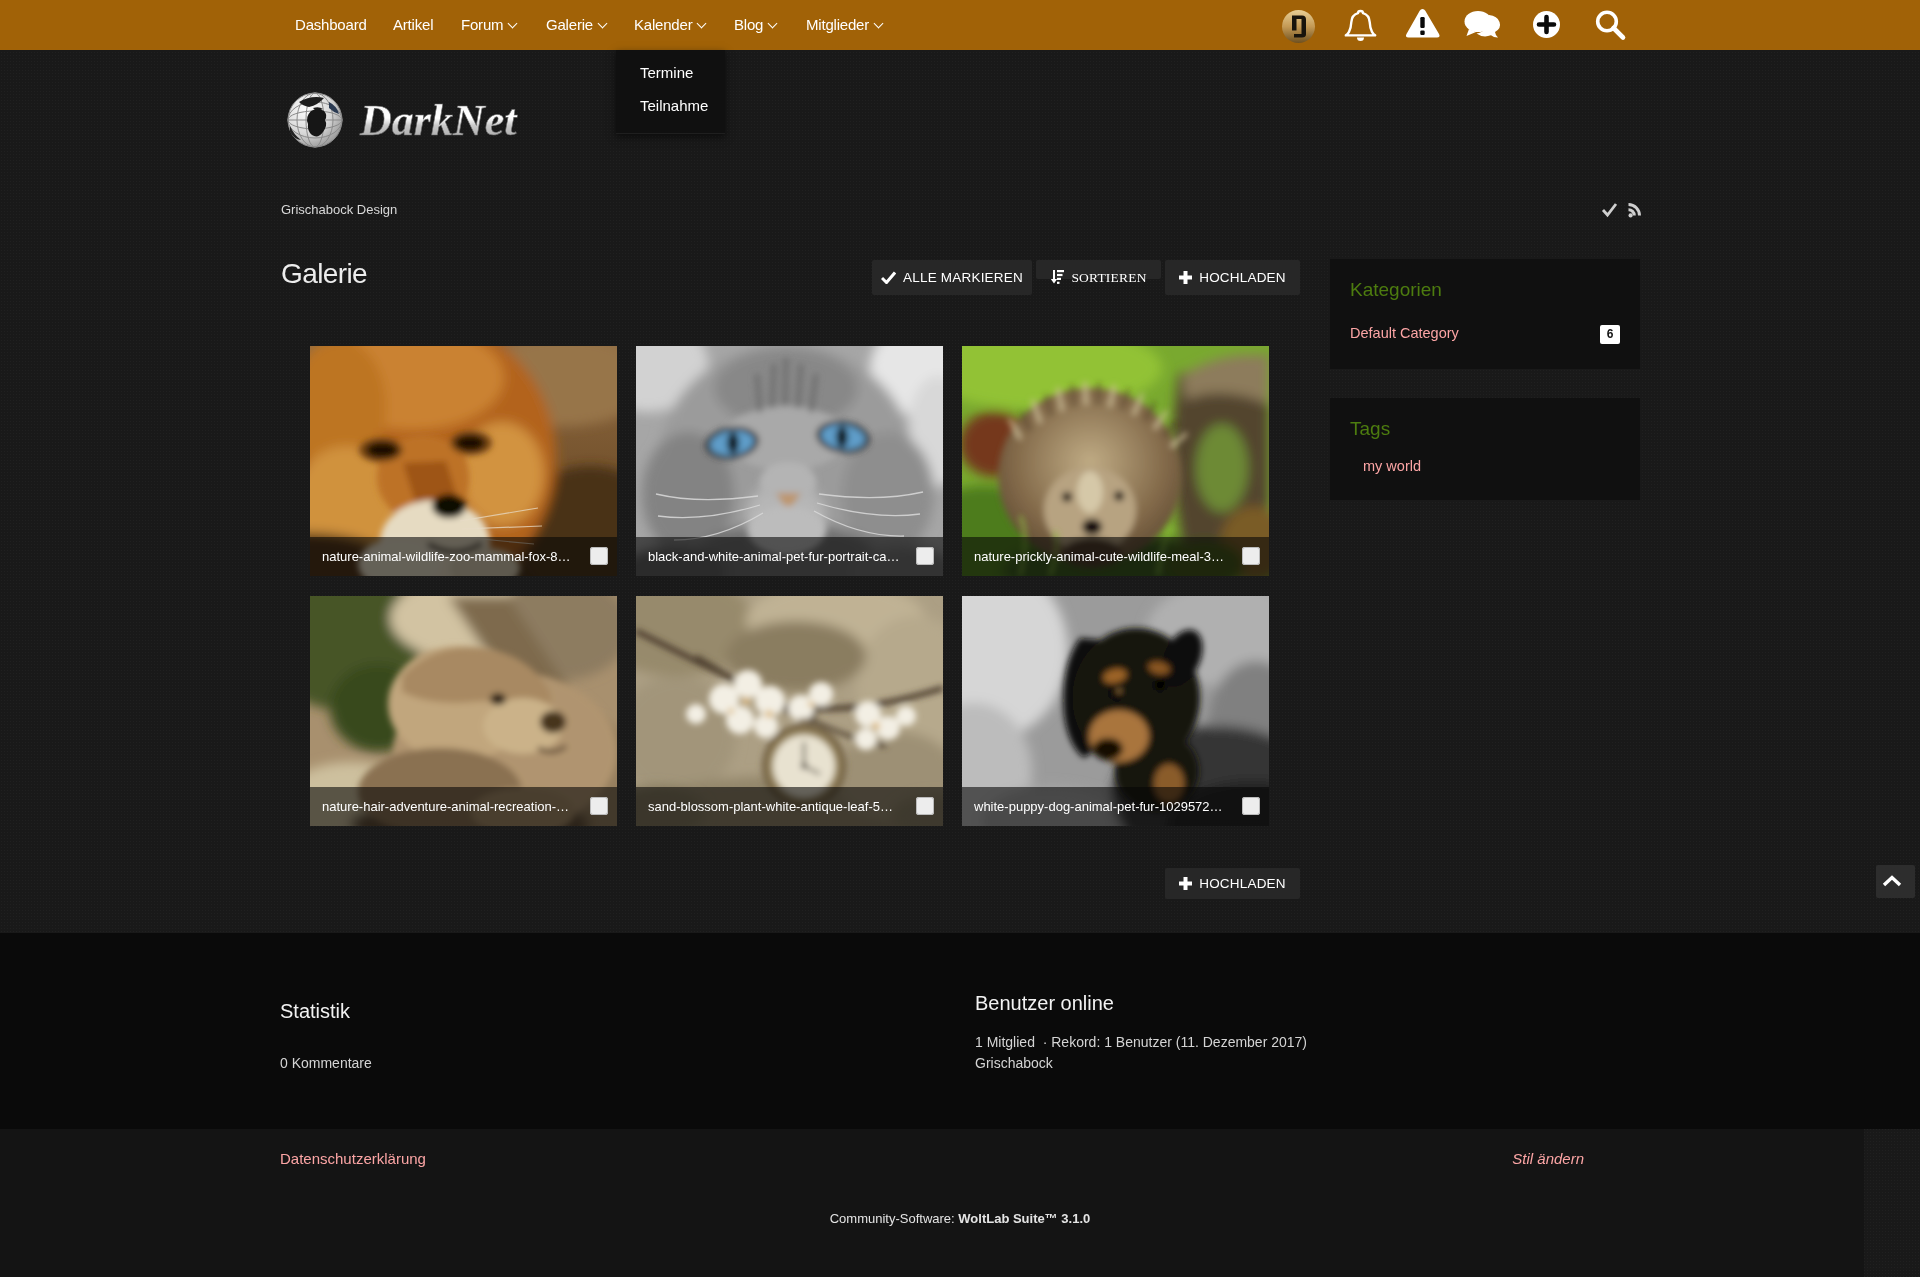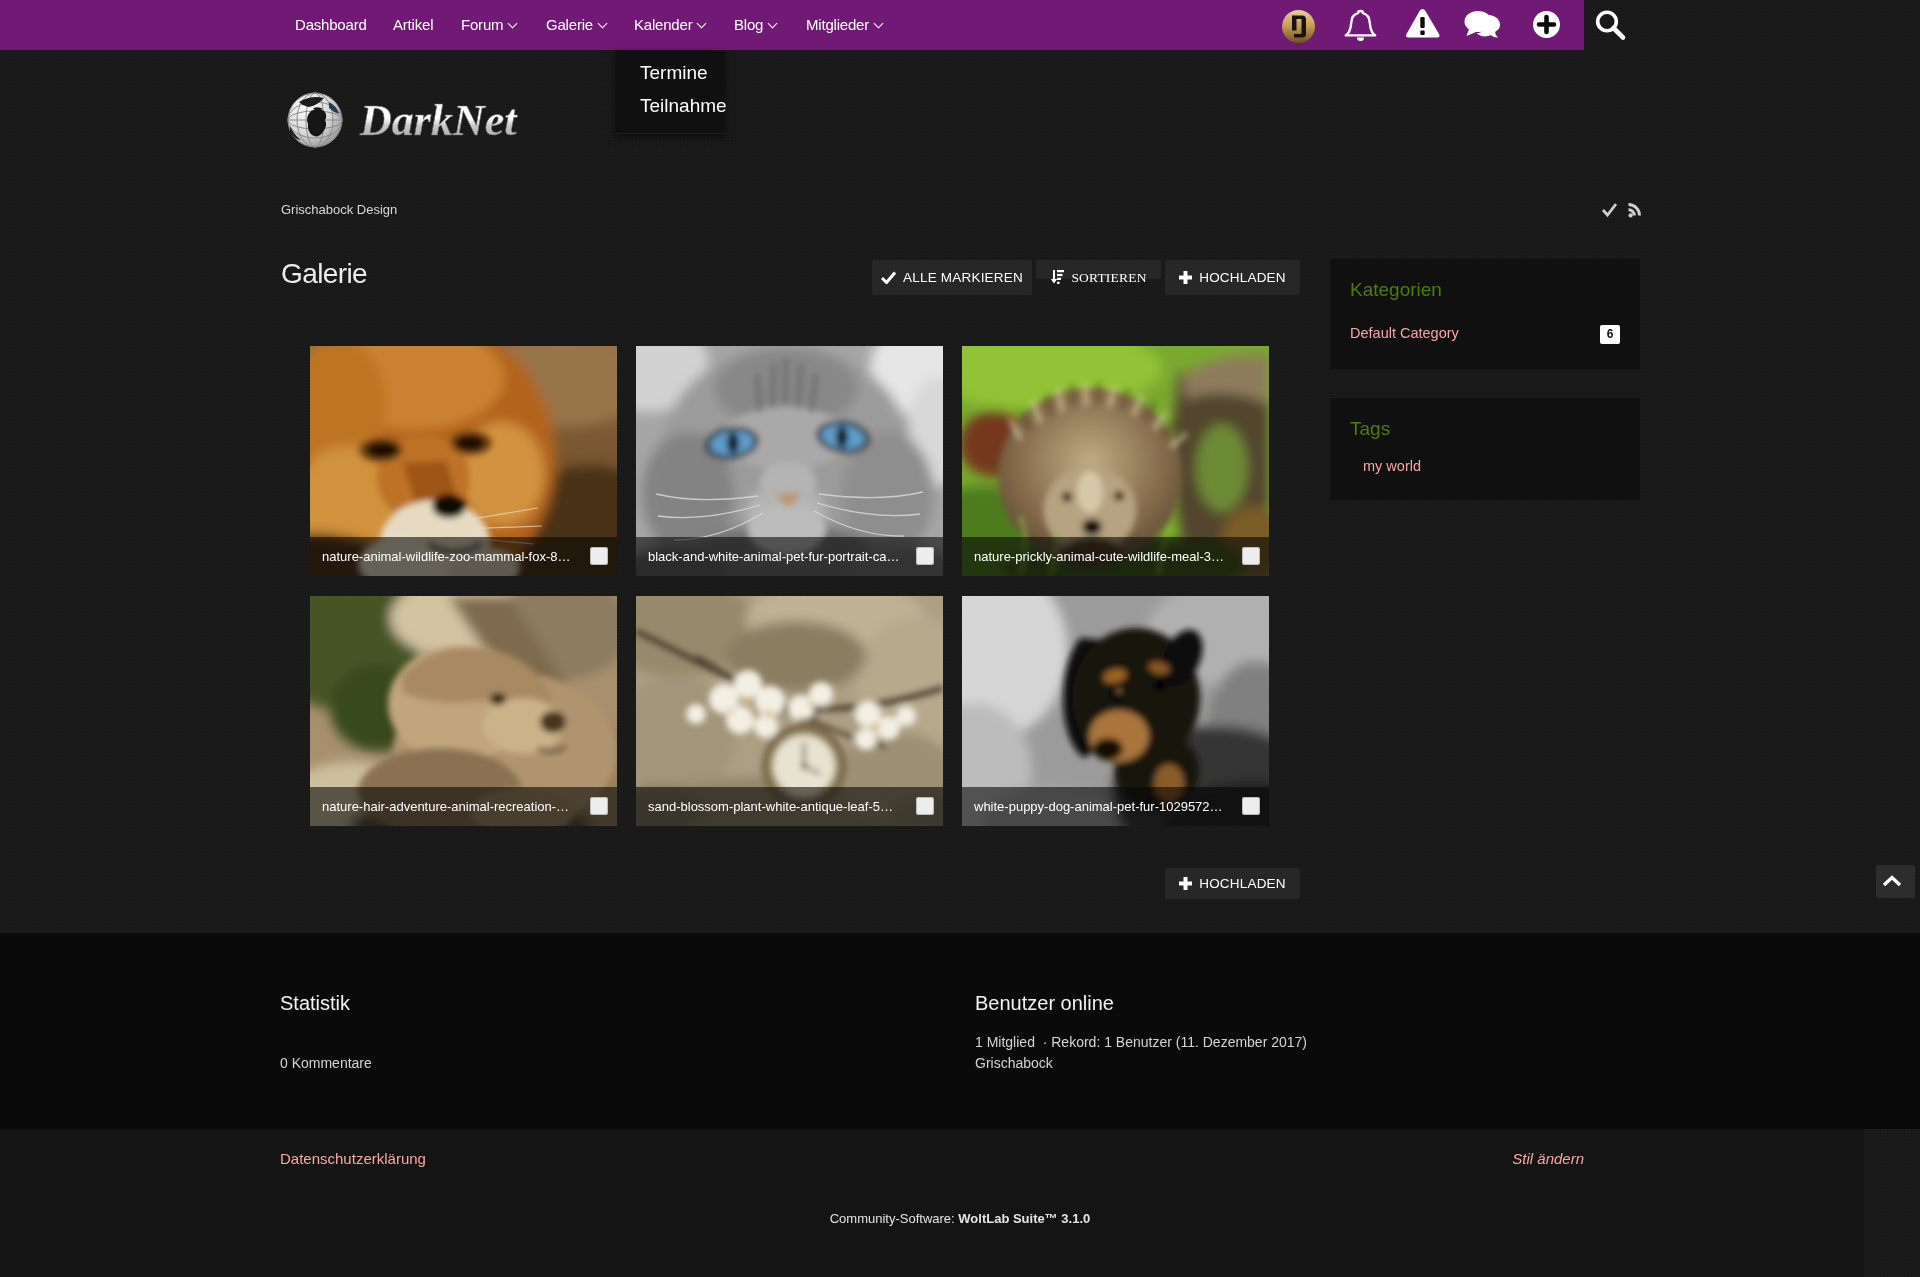--- a/index.html
+++ b/index.html
@@ -11,27 +11,27 @@
   background-image: radial-gradient(rgba(255,255,255,0.03) 1px, transparent 1px);
   background-size:3px 3px;
   color:#e8e8e8;
   position:relative;
   overflow:hidden;
 }
 a { text-decoration:none; }
 .blue { color:#fca5a5; }
 
 
-#nav { position:absolute; left:0; top:0; width:1584px; height:50px; background:#701a75; z-index:5; }
+#nav { position:absolute; left:0; top:0; width:1920px; height:50px; background:#a16207; z-index:5; }
 .navitem { position:absolute; top:0; height:50px; line-height:50px; color:#ffffff; font-size:15px; letter-spacing:-0.2px; }
 .caret { display:inline-block; width:7px; height:7px; border-right:1.6px solid #fff; border-bottom:1.6px solid #fff; transform:rotate(45deg); margin-left:6px; position:relative; top:-3px; }
 
 
 #dropdown { position:absolute; left:616px; top:50px; width:109px; background:#101010; box-shadow:0 3px 8px rgba(0,0,0,0.55); border-bottom:1px solid #1f1f1f; z-index:6; padding:6px 0 11px 0; }
-#dropdown .dditem { display:block; padding:0 0 0 24px; height:33px; line-height:33px; color:#fff; font-size:19px; white-space:nowrap; }
+#dropdown .dditem { display:block; padding:0 0 0 24px; height:33px; line-height:33px; color:#fff; font-size:15px; white-space:nowrap; }
 
 
 #logo { position:absolute; left:285px; top:90px; }
 #breadcrumb { position:absolute; left:281px; top:202px; font-size:13px; color:#d8d8d8; }
 #bcicons { position:absolute; left:1598px; top:202px; width:45px; height:16px; color:#cfcfcf; }
 
 
 #h1 { position:absolute; left:281px; top:258px; font-size:28px; color:#ededed; font-weight:400; letter-spacing:-0.6px; }
 
 
@@ -468,21 +468,21 @@
   <h2>Kategorien</h2>
   <div class="lnk" style="position:absolute; left:20px; top:66px;"><a class="blue" href="#">Default Category</a></div>
 </div>
 <div class="badge">6</div>
 <div class="sbox" id="sbox2">
   <h2>Tags</h2>
   <div class="lnk" style="position:absolute; left:33px; top:60px;text-align:center;"><a class="blue" href="#">my world</a></div>
 </div>
 
 <div id="fstats">
-  <h2 style="left:280px;">Statistik</h2>
+  <h2 style="left:280px;margin-top:8px;">Statistik</h2>
   <span class="fline" style="left:280px; top:122px;">0 Kommentare</span>
   <h2 style="left:975px;">Benutzer online</h2>
   <span class="fline" style="left:975px; top:101px;">1 Mitglied&nbsp; · Rekord: 1 Benutzer (11. Dezember 2017)</span>
   <span class="fline blue" style="left:975px; top:122px;">Grischabock</span>
 </div>
 
 <div id="fbottom">
   <span style="position:absolute; left:280px; top:21px; font-size:15px;" class="blue">Datenschutzerklärung</span>
   <span style="position:absolute; right:280px; top:21px; font-size:15px;font-style:italic;" class="blue">Stil ändern</span>
   <div class="fsmall" style="position:absolute; left:0; top:82px; width:1920px; text-align:center;">Community-Software: <b>WoltLab Suite™ 3.1.0</b></div>

